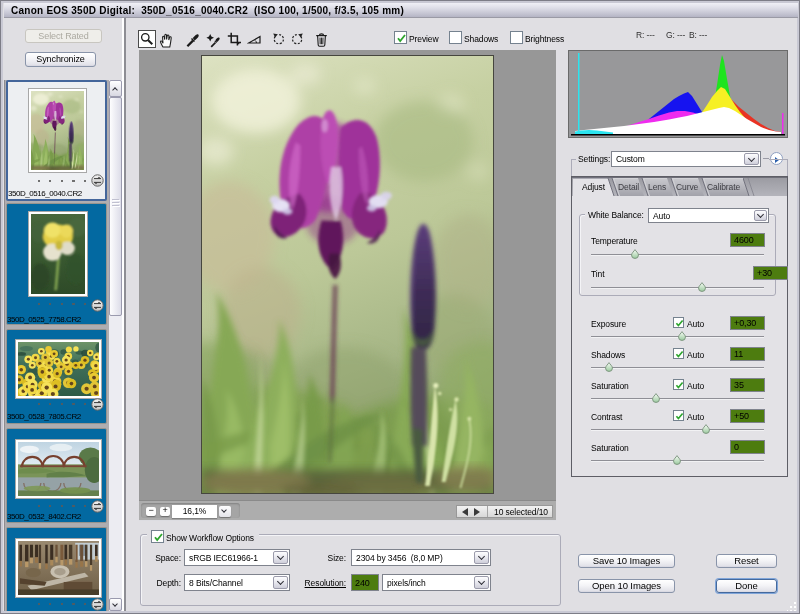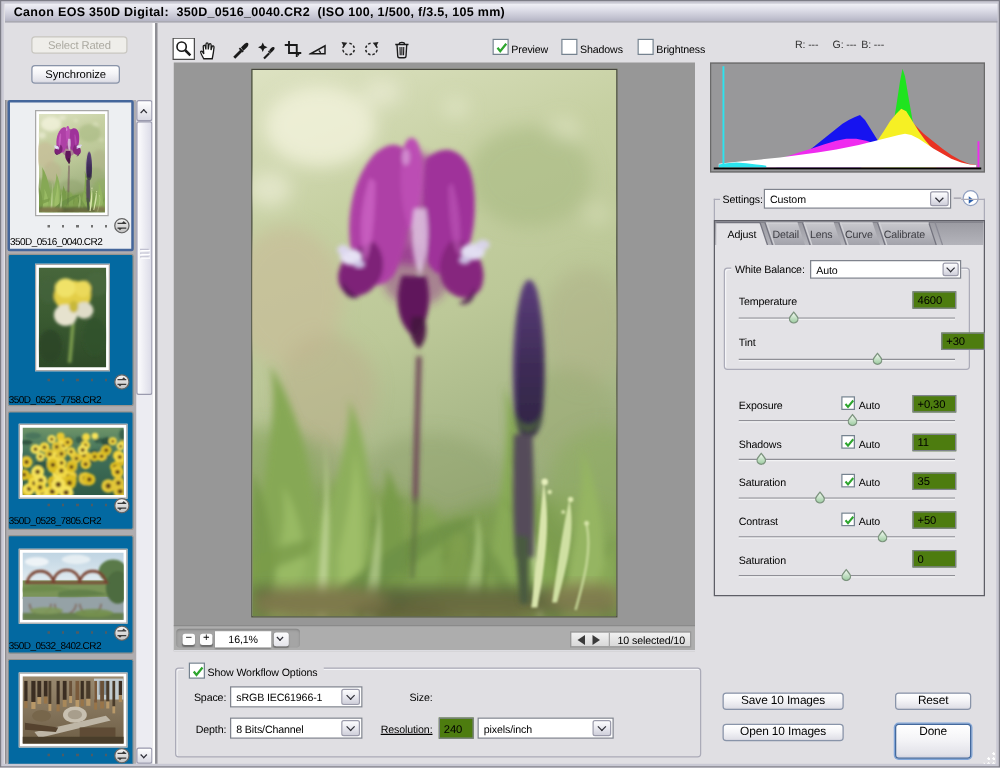--- a/index.html
+++ b/index.html
@@ -685,20 +685,24 @@
       </svg>
     </div>
 <div class="chklabel" style="left:165px;top:532px;">Show Workflow Options</div>
 
 <div class="lbl" style="left:146px;top:552px;width:34px;text-align:right;">Space:</div>
 <div class="combo" style="left:183px;top:548px;width:106px;height:17px;">
       <span class="ct">sRGB IEC61966-1</span>
       <span class="carr"></span>
     </div>
 <div class="lbl" style="left:300px;top:552px;width:45px;text-align:right;">Size:</div>
+<div class="combo" style="left:350px;top:548px;width:140px;height:17px;">
+      <span class="ct">2304 by 3456&nbsp; (8,0 MP)</span>
+      <span class="carr"></span>
+    </div>
 <div class="lbl" style="left:140px;top:577px;width:40px;text-align:right;">Depth:</div>
 <div class="combo" style="left:183px;top:573px;width:106px;height:17px;">
       <span class="ct">8 Bits/Channel</span>
       <span class="carr"></span>
     </div>
 <div class="lbl" style="left:285px;top:577px;width:60px;text-align:right;text-decoration:underline;">Resolution:</div>
 <div class="vbox" style="left:350px;top:573px;width:28px;height:17px;padding-top:3px;">240</div>
 <div class="combo" style="left:381px;top:573px;width:109px;height:17px;">
       <span class="ct">pixels/inch</span>
       <span class="carr"></span>
@@ -849,21 +853,21 @@
 <div class="lbl" style="left:590px;top:442px;">Saturation</div>
 <div class="vbox" style="left:729px;top:439px;width:35px;height:14px;">0</div>
 <div class="strack" style="left:590px;top:459px;width:173px;"></div>
 <div class="sthumb" style="left:672px;top:454px;"><svg width="8" height="10" viewBox="0 0 9 11">
         <path d="M4.5,0.6 C5.5,2.3 8.4,4.7 8.4,6.6 A3.9 3.9 0 1 1 0.6,6.6 C0.6,4.7 3.5,2.3 4.5,0.6 Z" fill="url(#gthumb)" stroke="#7D947F" stroke-width="1.1"></path>
       </svg></div>
 
 <div class="btn" style="left:577px;top:553px;width:97px;height:14px;line-height:12px;">Save 10 Images</div>
 <div class="btn" style="left:577px;top:578px;width:97px;height:14px;line-height:12px;">Open 10 Images</div>
 <div class="btn" style="left:715px;top:553px;width:61px;height:14px;line-height:12px;">Reset</div>
-<div class="btn" style="left:715px;top:578px;width:61px;height:28px;line-height:12px;box-shadow:0 0 0 1px #7FA5D9;border-color:#44699D;">Done</div>
+<div class="btn" style="left:715px;top:578px;width:61px;height:14px;line-height:12px;box-shadow:0 0 0 1px #7FA5D9;border-color:#44699D;">Done</div>
 
 <div class="abs" style="left:786px;top:600px;width:10px;height:10px;background:
  radial-gradient(circle at 8px 2px,#fff 1px,transparent 1.2px),
  radial-gradient(circle at 8px 6px,#fff 1px,transparent 1.2px),
  radial-gradient(circle at 4px 6px,#fff 1px,transparent 1.2px),
  radial-gradient(circle at 8px 10px,#fff 1px,transparent 1.2px),
  radial-gradient(circle at 4px 10px,#fff 1px,transparent 1.2px),
  radial-gradient(circle at 0px 10px,#fff 1px,transparent 1.2px);"></div>
 </div>
 

